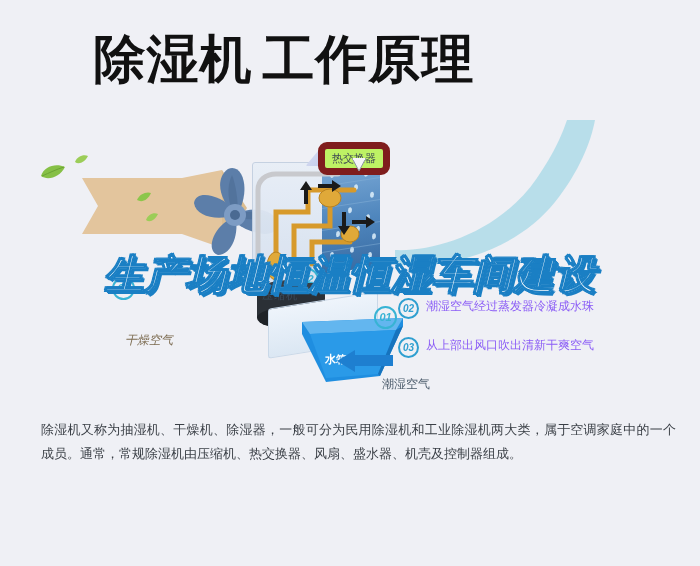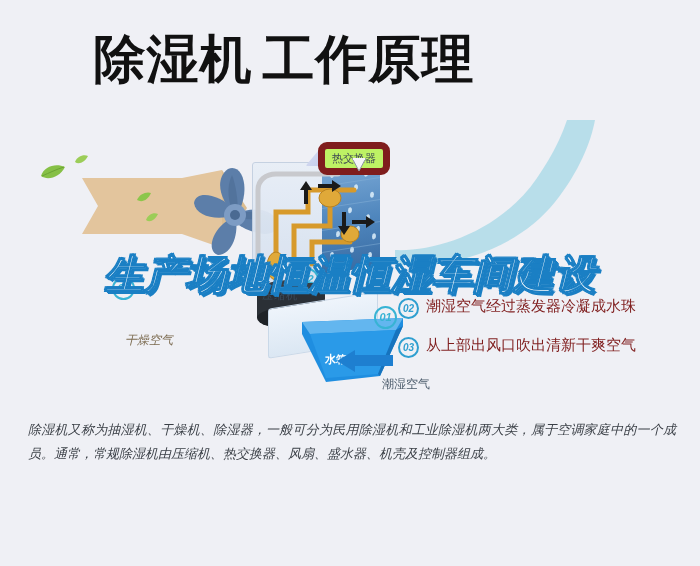--- a/index.html
+++ b/index.html
@@ -107,25 +107,25 @@
 
   
   .steps{position:absolute;left:398px;top:296px;width:290px;z-index:20;}
   .step{display:flex;align-items:flex-start;margin-bottom:16px;}
   .step .sbadge{
     flex:0 0 auto;width:17px;height:17px;border-radius:50%;
     border:2px solid #2f9fd0;color:#2f9fd0;
     font-size:10px;font-weight:bold;line-height:17px;text-align:center;
     font-style:italic;margin-right:7px;margin-top:2px;
   }
-  .step .stext{font-size:15px;color:#7f1d1d;line-height:20px;white-space:nowrap;}
+  .step .stext{font-size:12px;color:#8b5cf6;line-height:20px;white-space:nowrap;}
 
   
   .copy{position:absolute;left:28px;top:418px;width:648px;z-index:10;}
-  .copy p{margin:0 0 14px 0;font-size:13px;line-height:24px;color:#3a3f46;text-align:justify;font-style:italic;}
+  .copy p{margin:0 0 14px 13px;font-size:13px;line-height:24px;color:#3a3f46;text-align:justify;}
   .copy p:last-child{margin-bottom:0;}
 </style>
 </head>
 <body>
 
 <div id="page">
 
   <div class="title">
     <span class="t1">除湿机</span><span class="t2">工作原理</span>
   </div>

